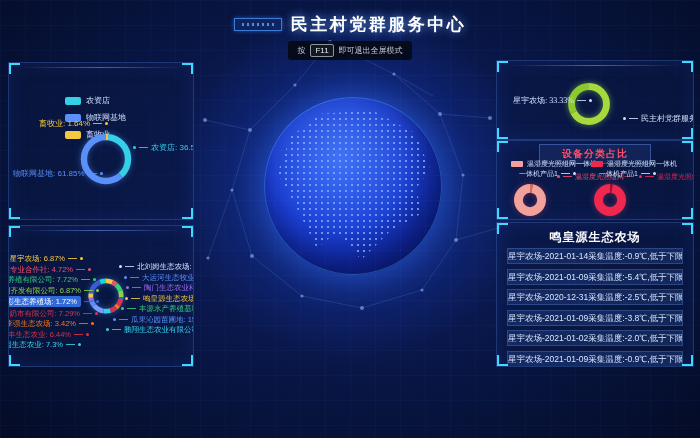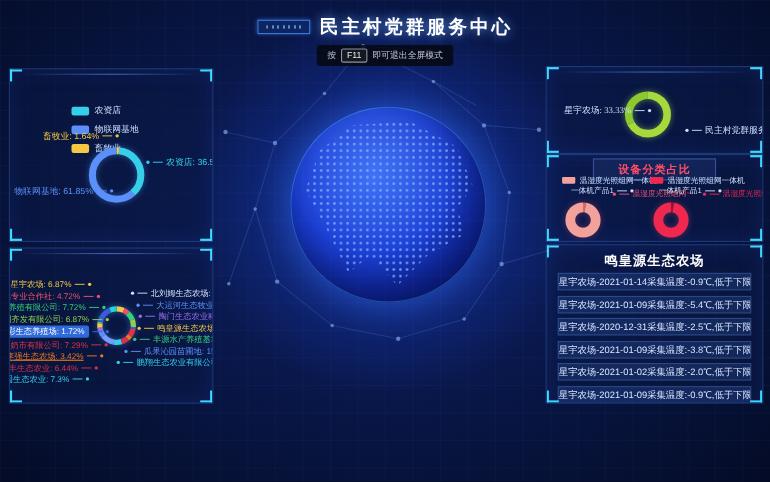--- a/index.html
+++ b/index.html
@@ -267,21 +267,21 @@
           <span class="t">七彩生态养殖场: 1.72%</span>
           <span class="ln" style="background: rgb(47, 106, 216);"></span>
           <span class="dt" style="background: rgb(47, 106, 216);"></span>
         </div>
         <div class="chart-label">
           <span class="t" style="color: rgb(224, 49, 75);">中奶市有限公司: 7.29%</span>
           <span class="ln" style="background: rgb(224, 49, 75);"></span>
           <span class="dt" style="background: rgb(224, 49, 75);"></span>
         </div>
         <div class="chart-label">
-          <span class="t" style="color: rgb(240, 120, 32); text-decoration: underline;">李强生态农场: 3.42%</span>
+          <span class="t" style="color: rgb(240, 120, 32);">李强生态农场: 3.42%</span>
           <span class="ln" style="background: rgb(240, 120, 32);"></span>
           <span class="dt" style="background: rgb(240, 120, 32);"></span>
         </div>
         <div class="chart-label">
           <span class="t" style="color: rgb(217, 47, 75);">仁丰生态农业: 6.44%</span>
           <span class="ln" style="background: rgb(217, 47, 75);"></span>
           <span class="dt" style="background: rgb(217, 47, 75);"></span>
         </div>
         <div class="chart-label">
           <span class="t" style="color: rgb(53, 208, 232);">红梅园生态农业: 7.3%</span>

